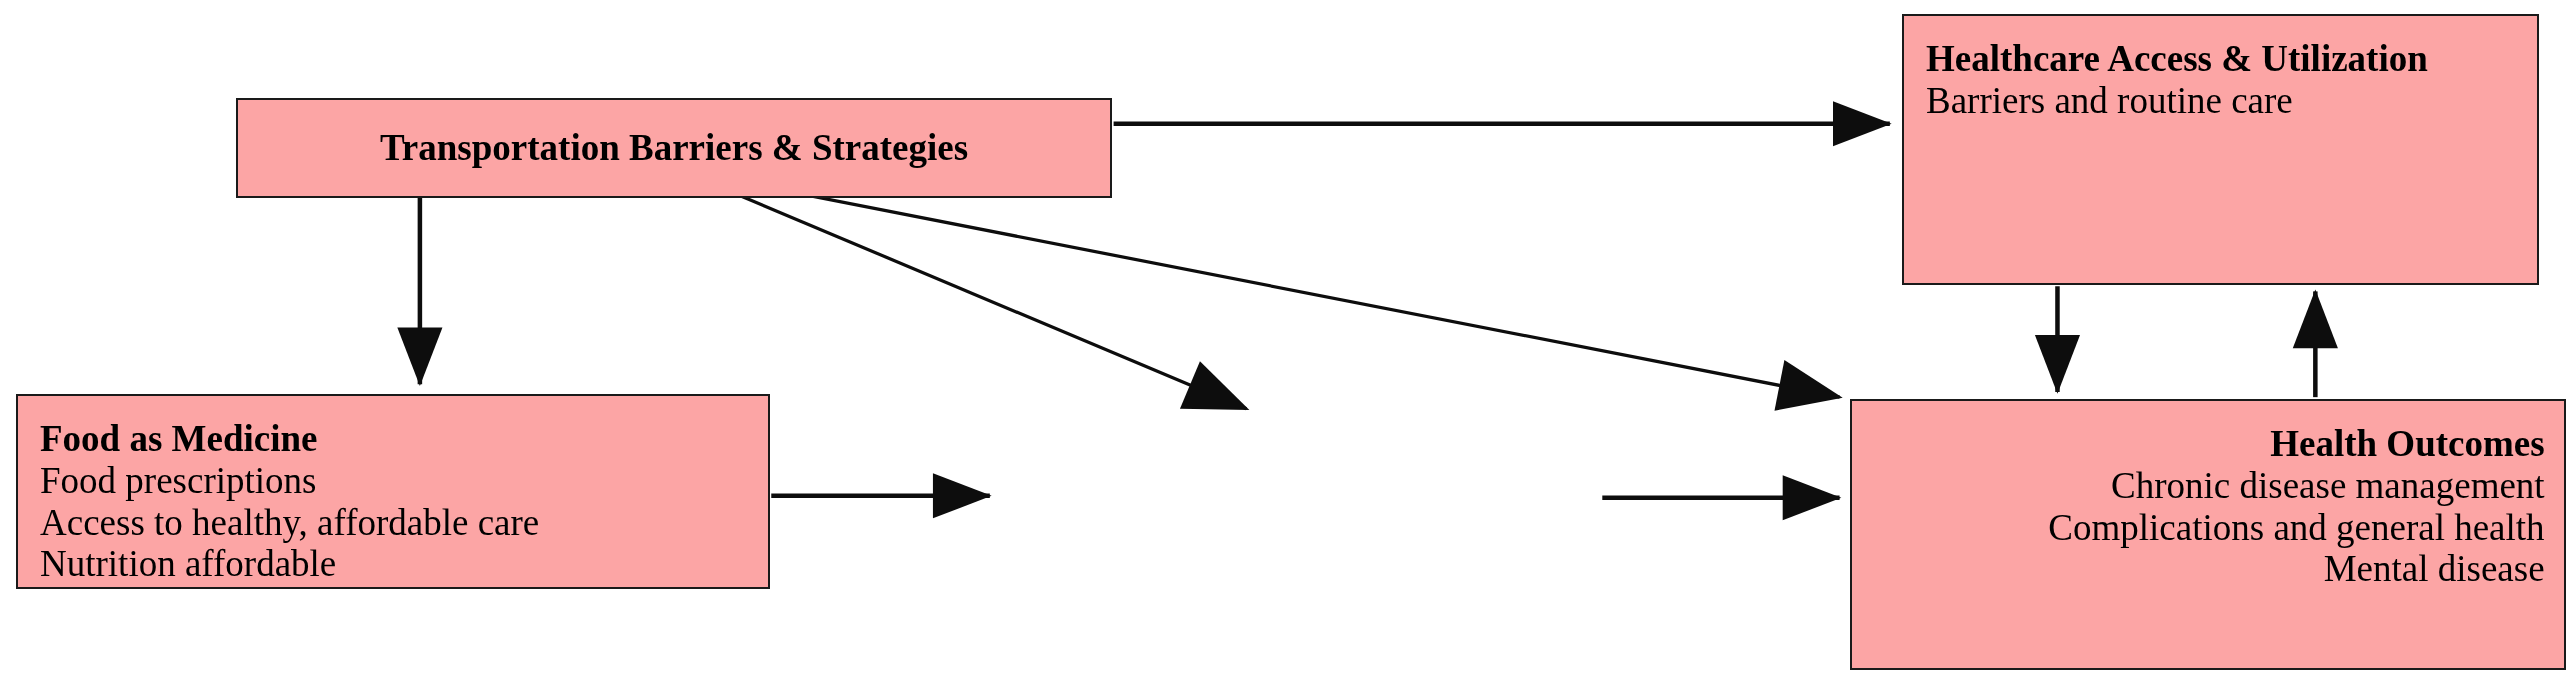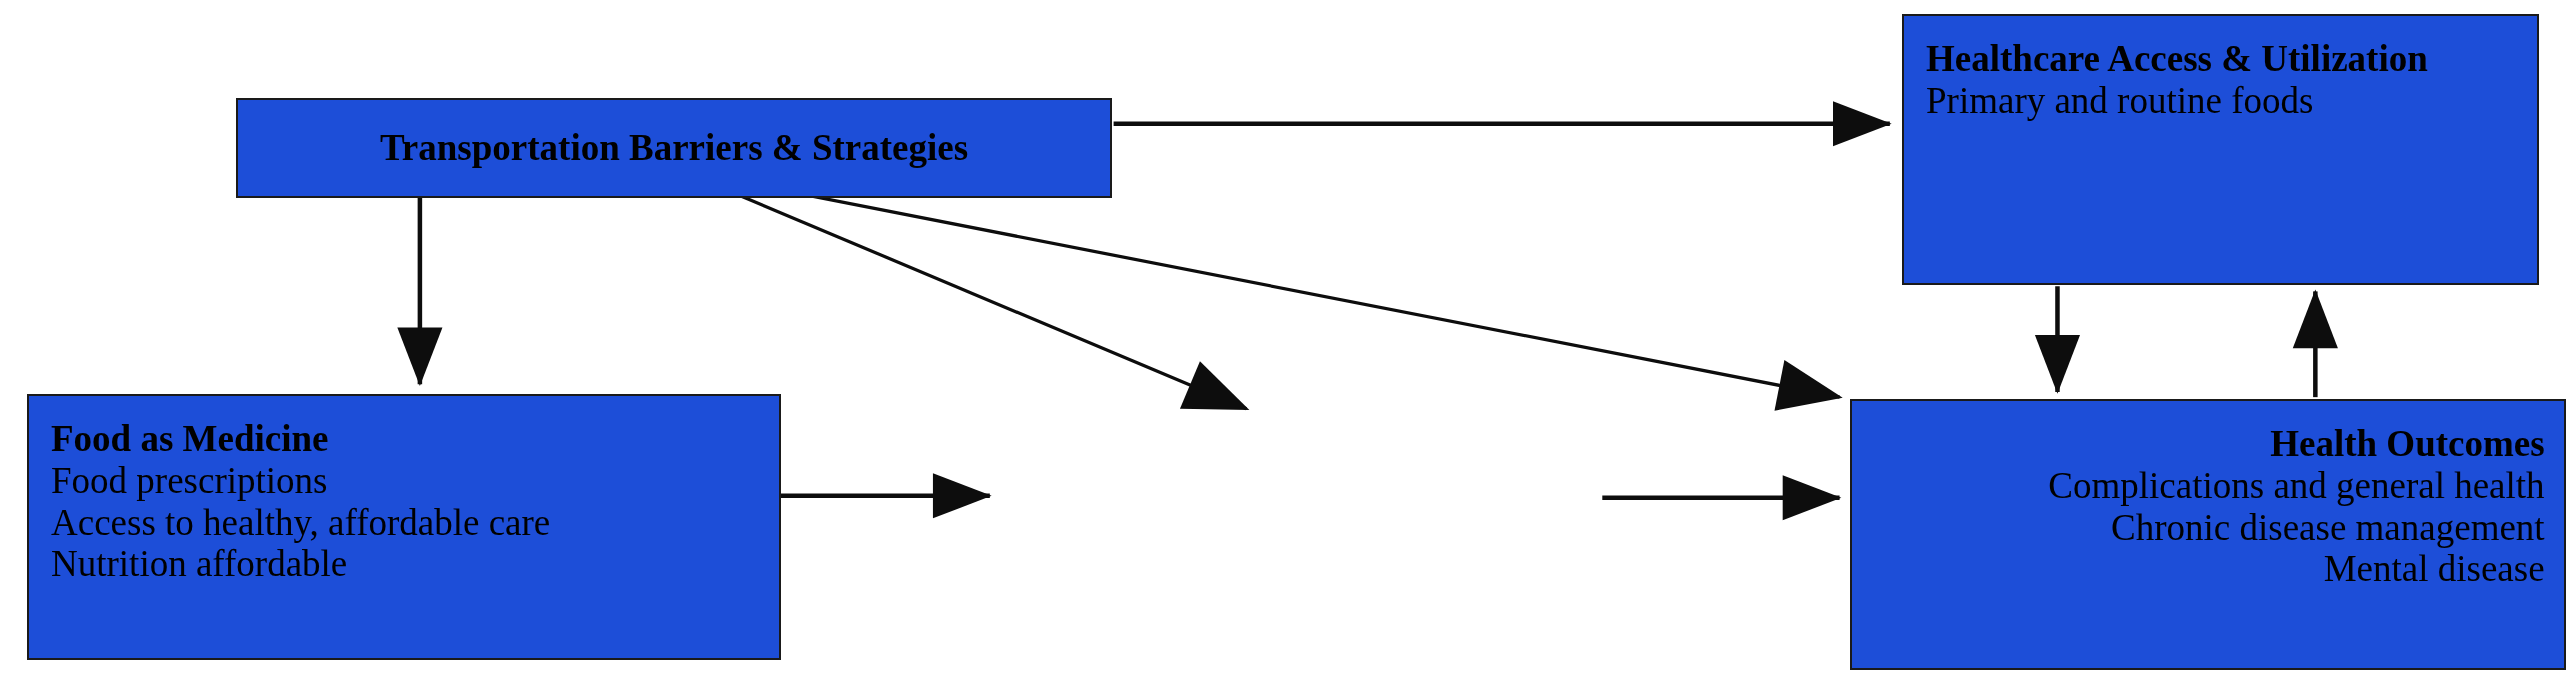--- a/index.html
+++ b/index.html
@@ -22,21 +22,21 @@
     position: absolute;
     left: 0;
     top: 0;
     width: 2576px;
     height: 695px;
     pointer-events: none;
   }
   .node {
     position: absolute;
     box-sizing: border-box;
-    background: #1d4ed8;
+    background: #fca5a5;
     border: 2.6px solid #1a1a1a;
     z-index: 2;
     font-family: Liberation Serif, serif;
   }
   .node-inner {
     padding: 22px 19.4px 6.5px 22px;
   }
   .node-center .node-inner {
     padding: 0;
     height: 100%;
@@ -56,21 +56,21 @@
   .node-line {
     font-weight: normal;
     font-size: 37px;
     line-height: 1.13;
     white-space: nowrap;
   }
 
   
   #node-transportation { left: 236px;  top: 71px; width: 876px; height: 100px; margin-top: 27px; }
   #node-healthcare     { left: 1902px; top: 14px;  width: 637px;  height: 271px; }
-  #node-foodmedicine   { left: 16px;   top: 394px; width: 754px; height: 266px; margin-left: 11px; }
+  #node-foodmedicine   { left: 16px;   top: 394px; width: 754px; height: 195px; }
   #node-foodaccess     { left: 1000px; top: 418px; width: 601px;  height: 228px; }
   #node-healthoutcomes { left: 1850px; top: 399px; width: 716px; height: 271px; text-align: right; }
 </style>
 </head>
 <body>
 
 <div id="canvas">
 
   <svg id="arrow-layer" viewBox="0 0 3993 1078" width="2576" height="695" xmlns="http://www.w3.org/2000/svg">
     <defs>
@@ -101,37 +101,37 @@
 
   <div class="node node-center" id="node-transportation">
     <div class="node-inner">
       <div class="node-title">Transportation Barriers &amp; Strategies</div>
     </div>
   </div>
 
   <div class="node" id="node-healthcare">
     <div class="node-inner">
       <div class="node-title wrap">Healthcare Access &amp; Utilization</div>
-      <div class="node-line">Primary and routine foods</div>
+      <div class="node-line">Barriers and routine care</div>
     </div>
   </div>
 
   <div class="node" id="node-foodmedicine">
     <div class="node-inner">
       <div class="node-title">Food as Medicine</div>
       <div class="node-line">Food prescriptions</div>
       <div class="node-line">Access to healthy, affordable care</div>
       <div class="node-line">Nutrition affordable</div>
     </div>
   </div>
 
 
   <div class="node" id="node-healthoutcomes">
     <div class="node-inner">
       <div class="node-title">Health Outcomes</div>
+      <div class="node-line">Chronic disease management</div>
       <div class="node-line">Complications and general health</div>
-      <div class="node-line">Chronic disease management</div>
       <div class="node-line">Mental disease</div>
     </div>
   </div>
 
 </div>
 
 
 </body></html>

